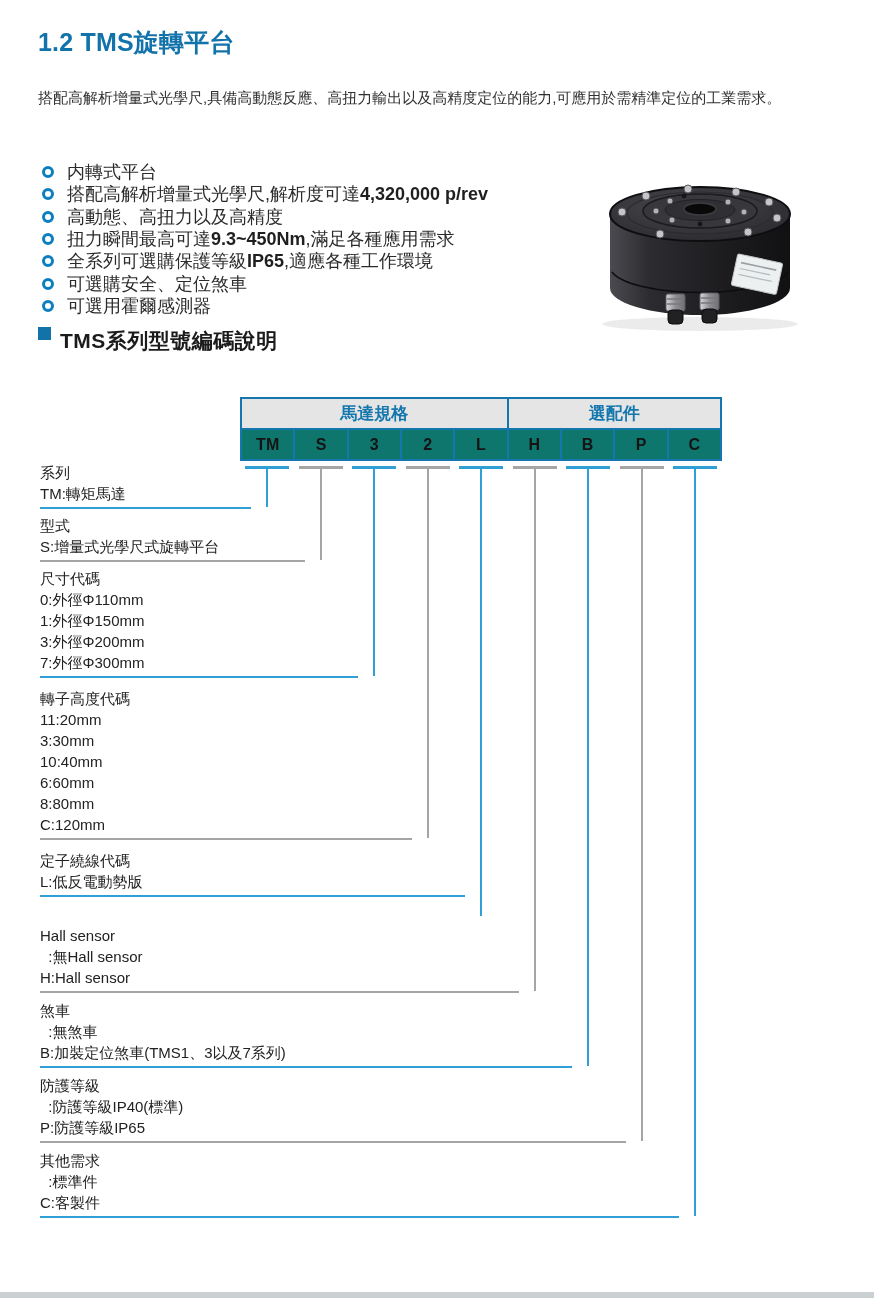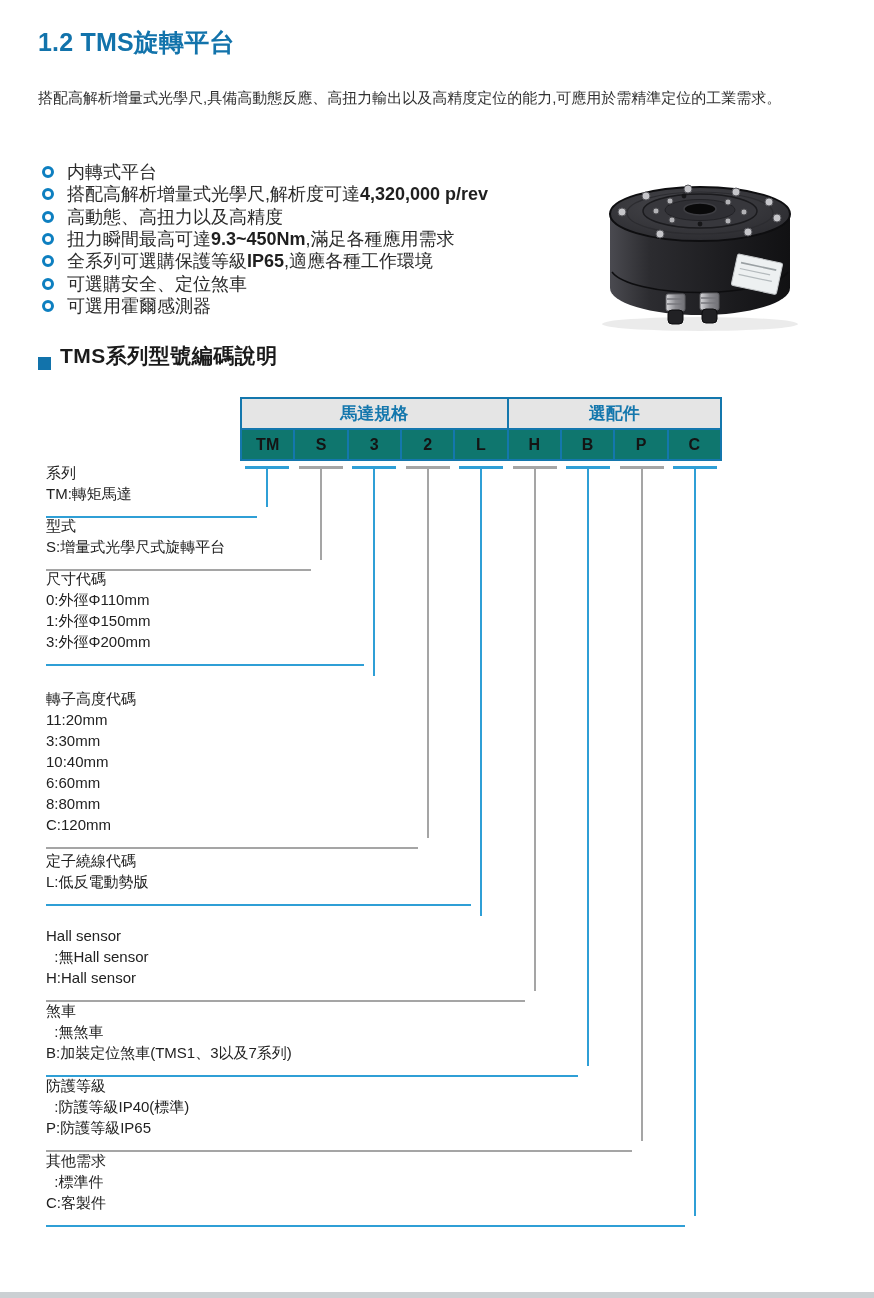--- a/index.html
+++ b/index.html
@@ -13,35 +13,35 @@
          font-size:15px;line-height:24px;color:#303030;}
 
   .features{position:absolute;left:42px;top:161px;margin:0;padding:0;list-style:none;}
   .features li{display:flex;align-items:center;height:22.3px;font-size:18px;color:#2b2b2b;}
   .ring{width:6px;height:6px;border:3px solid #0d7fc0;border-radius:50%;
         margin-right:13px;flex:none;}
   .features b{font-weight:bold;color:#1f1f1f;}
 
   .product{position:absolute;left:588px;top:152px;}
 
-  .section-h{position:absolute;left:38px;top:342px;display:flex;align-items:flex-end;}
+  .section-h{position:absolute;left:38px;top:327px;display:flex;align-items:flex-start;}
   .sq{width:13px;height:13px;background:#1273ab;margin-right:9px;flex:none;}
   .section-h .txt{font-size:21px;font-weight:bold;color:#1b1b1b;letter-spacing:0.5px;}
 
   #diagram{position:absolute;left:0;top:390px;width:874px;height:850px;}
 
   #code-table{position:absolute;left:240px;top:7px;width:482px;
               border-collapse:collapse;table-layout:fixed;}
   #code-table th,#code-table td{border:2px solid #1477ad;text-align:center;padding:0;}
   #code-table th{height:29px;background:#e5e5e5;color:#1477ad;font-size:17px;font-weight:bold;}
   #code-table td{height:29px;background:#0f766e;color:#141414;font-size:16px;font-weight:bold;}
 
   .tseg{position:absolute;height:3px;}
   .vline{position:absolute;width:2px;}
-  .lblock{position:absolute;left:46px;border-bottom:2px solid #000;padding-bottom:12px;}
+  .lblock{position:absolute;left:40px;border-bottom:2px solid #000;padding-bottom:3px;}
   .lblock .ln{font-size:15px;line-height:21px;color:#222222;white-space:pre;}
 
   .footer-bar{position:absolute;left:0;bottom:0;width:874px;height:6px;background:#cbd0d3;}
 </style>
 </head>
 <body>
 
 <div class="page">
 
   <h1 class="title">1.2 TMS旋轉平台</h1>
@@ -190,20 +190,21 @@
         <div class="ln">型式</div>
         <div class="ln">S:增量式光學尺式旋轉平台</div>
       </div>
       <div class="tseg" style="left: 352px; top: 76px; width: 44px; background: rgb(47, 159, 214);"></div>
       <div class="vline" style="left: 373px; top: 76px; height: 210px; background: rgb(47, 159, 214);"></div>
       <div class="lblock" style="top: 178px; width: 318px; border-bottom-color: rgb(47, 159, 214);">
         <div class="ln">尺寸代碼</div>
         <div class="ln">0:外徑Φ110mm</div>
         <div class="ln">1:外徑Φ150mm</div>
         <div class="ln">3:外徑Φ200mm</div>
+        <div class="ln">7:外徑Φ300mm</div>
       </div>
       <div class="tseg" style="left: 406px; top: 76px; width: 44px; background: rgb(165, 165, 165);"></div>
       <div class="vline" style="left: 427px; top: 76px; height: 372px; background: rgb(165, 165, 165);"></div>
       <div class="lblock" style="top: 298px; width: 372px; border-bottom-color: rgb(165, 165, 165);">
         <div class="ln">轉子高度代碼</div>
         <div class="ln">11:20mm</div>
         <div class="ln">3:30mm</div>
         <div class="ln">10:40mm</div>
         <div class="ln">6:60mm</div>
         <div class="ln">8:80mm</div>

